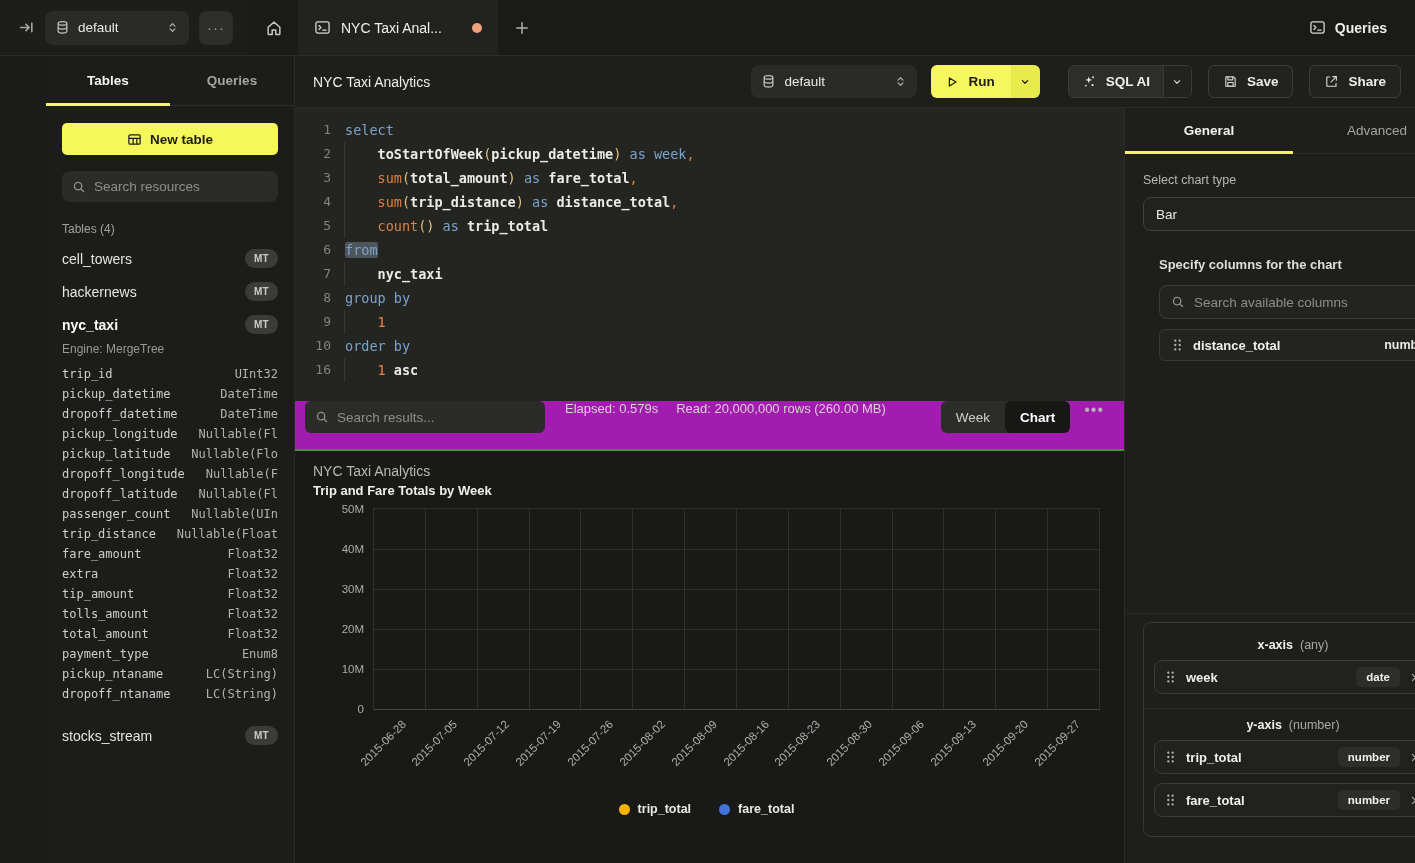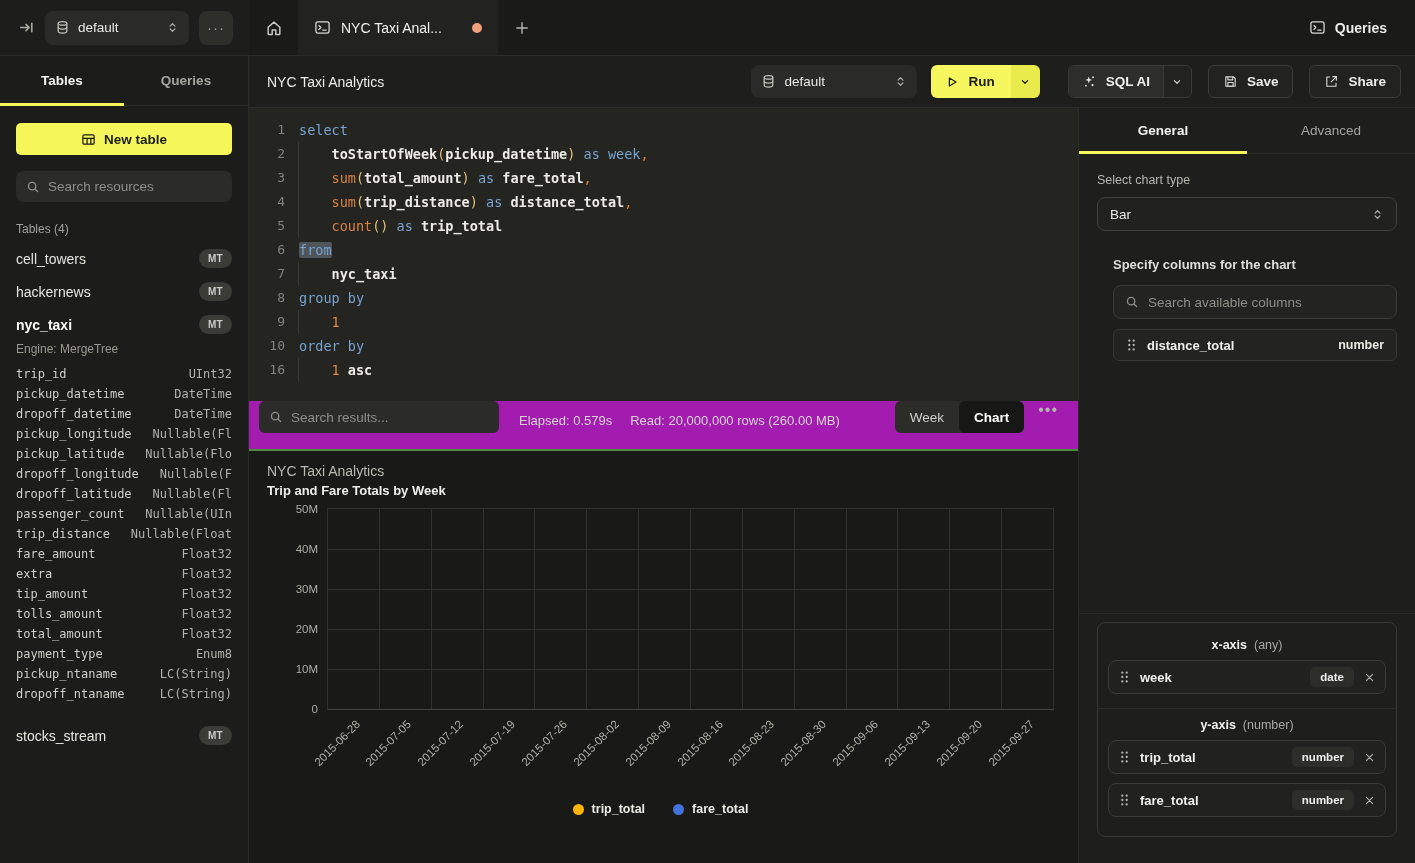--- a/index.html
+++ b/index.html
@@ -31,21 +31,21 @@
   .tab-icon { color:#d7d7d2; }
   .tab-label { font-size:14px; color:#f0f0ec; white-space:nowrap; overflow:hidden; flex:1; }
   .tab-dot { width:10px; height:10px; border-radius:50%; background:#f0a07c; flex:0 0 10px; }
   .plus-btn { width:48px; border:none; background:none; color:#b5b5af;
     display:flex; align-items:center; justify-content:center; cursor:pointer; }
   .topbar-right { display:flex; align-items:center; padding-right:28px; background:#1a1a18; }
   .queries-link { display:flex; align-items:center; gap:9px; color:#ececea;
     font-size:14px; font-weight:600; cursor:pointer; }
 
   
-  .body { flex:1; display:flex; min-height:0; }
+  .body { flex:1; display:flex; min-height:0;padding-left:46px; }
 
   
   .sidebar { width:249px; flex:0 0 249px; background:#1c1c1a; border-right:1px solid #2b2b28;
     display:flex; flex-direction:column; }
   .side-tabs { height:50px; flex:0 0 50px; display:flex; border-bottom:1px solid #2b2b28; }
   .side-tab { flex:1; display:flex; align-items:center; justify-content:center;
     font-size:13.5px; font-weight:600; color:#a5a5a0; cursor:pointer; position:relative; }
   .side-tab.active { color:#f2f2ee; }
   .side-tab.active::after { content:""; position:absolute; left:0; right:0; bottom:-1px;
     height:3px; background:#f5f75b; }
@@ -121,21 +121,21 @@
   .tok.hl { background:#4e555b; border-radius:2px; }
 
   
   .results-bar { height:48px; flex:0 0 48px; background:#a21caf; display:flex;
     align-items:flex-start; padding:0 20px 0 10px; }
   .results-search { width:240px; height:32px; background:#2b2b29; border-radius:6px;
     display:flex; align-items:center; padding:0 10px; gap:8px; color:#8f8f89; flex:0 0 240px; }
   .results-search input { background:none; border:none; outline:none; color:#e6e6e2;
     font-size:13.5px; width:100%; font-family:"Liberation Sans", sans-serif; }
   .results-search input::placeholder { color:#8f8f89; }
-  .stat { font-size:13px; color:#d4d4ce; margin-left:20px; white-space:nowrap;margin-top:12px; }
+  .stat { font-size:13px; color:#d4d4ce; margin-left:20px; white-space:nowrap; }
   .rb-spacer { flex:1; }
   .view-toggle { display:flex; height:32px; border-radius:6px; overflow:hidden;
     background:#2c2c29; }
   .vt-seg { display:flex; align-items:center; justify-content:center; padding:0 15px;
     font-size:13.5px; color:#cfcfca; cursor:pointer; }
   .vt-seg.active { background:#171715; color:#ffffff; font-weight:700; border-radius:6px; }
   .rb-more { margin-left:14px; color:#b5b5af; background:none; border:none; cursor:pointer;
     font-size:16px; letter-spacing:1px; }
 
   

